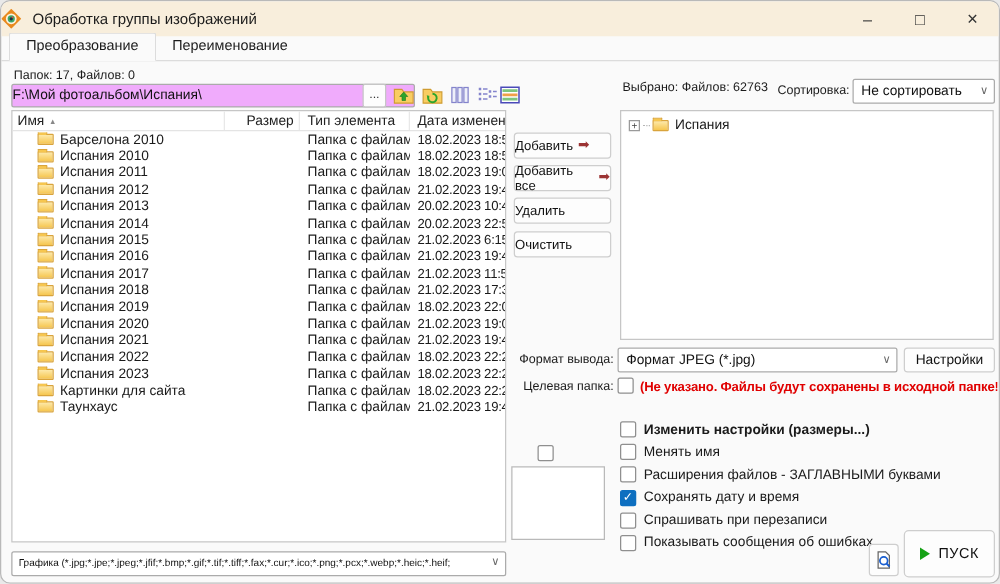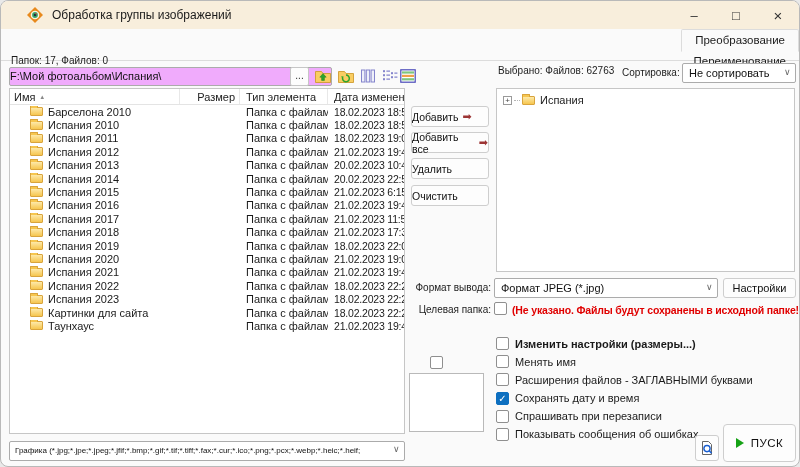--- a/index.html
+++ b/index.html
@@ -1,27 +1,27 @@
 <!DOCTYPE html>
 <html><head>
 <meta charset="utf-8">
 <style>
   * { box-sizing: border-box; margin: 0; padding: 0; }
   html,body { width:800px; height:467px; background:#e9e9e9; font-family:"Liberation Sans","DejaVu Sans",sans-serif; }
   .window { position:relative; width:800px; height:467px; background:#fafafa; border:1px solid #b9b9b9; border-radius:8px; overflow:hidden; }
 
   
-  .titlebar { position:absolute; top:0; left:0; right:0; height:28px; background:#f8eedc; display:flex; align-items:center; padding-left:26px; }
+  .titlebar { position:absolute; top:0; left:0; right:0; height:28px; background:#f8eedc; display:flex; align-items:center; padding-left:0; }
   .app-icon { width:16px; height:16px; margin-right:9px; flex:0 0 auto; }
   .win-title { font-size:12px; color:#1b1b1b; }
   .win-controls { margin-left:auto; display:flex; height:100%; }
   .win-btn { width:42px; height:100%; display:flex; align-items:center; justify-content:center; font-size:13px; color:#333; cursor:default; }
 
   
-  .tabbar { position:absolute; top:28px; left:0; right:0; height:32px; display:flex; align-items:flex-end; padding-left:6px; border-bottom:1px solid #dcdcdc;flex-direction:column; }
+  .tabbar { position:absolute; top:28px; left:0; right:0; height:20px; display:flex; align-items:flex-end; padding-left:6px; border-bottom:1px solid #dcdcdc; }
   .tab { font-size:11.5px; color:#1b1b1b; padding:4px 13px 5px 13px; position:relative; }
   .tab.active { background:#fafafa; border:1px solid #dcdcdc; border-bottom:1px solid #fafafa; margin-bottom:-1px; border-radius:2px 2px 0 0; }
 
   .lbl { position:absolute; font-size:10px; color:#1b1b1b; white-space:nowrap; }
 
   
   .path-input { position:absolute; left:8px; top:66px; width:323px; height:19px; background:#f0abfc; border:1px solid #ababab; border-radius:2px; font-size:11px; padding:0 0; color:#111; line-height:17px; white-space:nowrap; overflow:hidden; }
   .browse-btn { position:absolute; left:289px; top:66px; width:19px; height:19px; background:#fdfdfd; border:1px solid #c6c6c6; border-radius:2px; font-size:10px; text-align:center; line-height:15px; color:#333; }
   .tool-ic { position:absolute; top:66px; width:18px; height:18px; }
 

